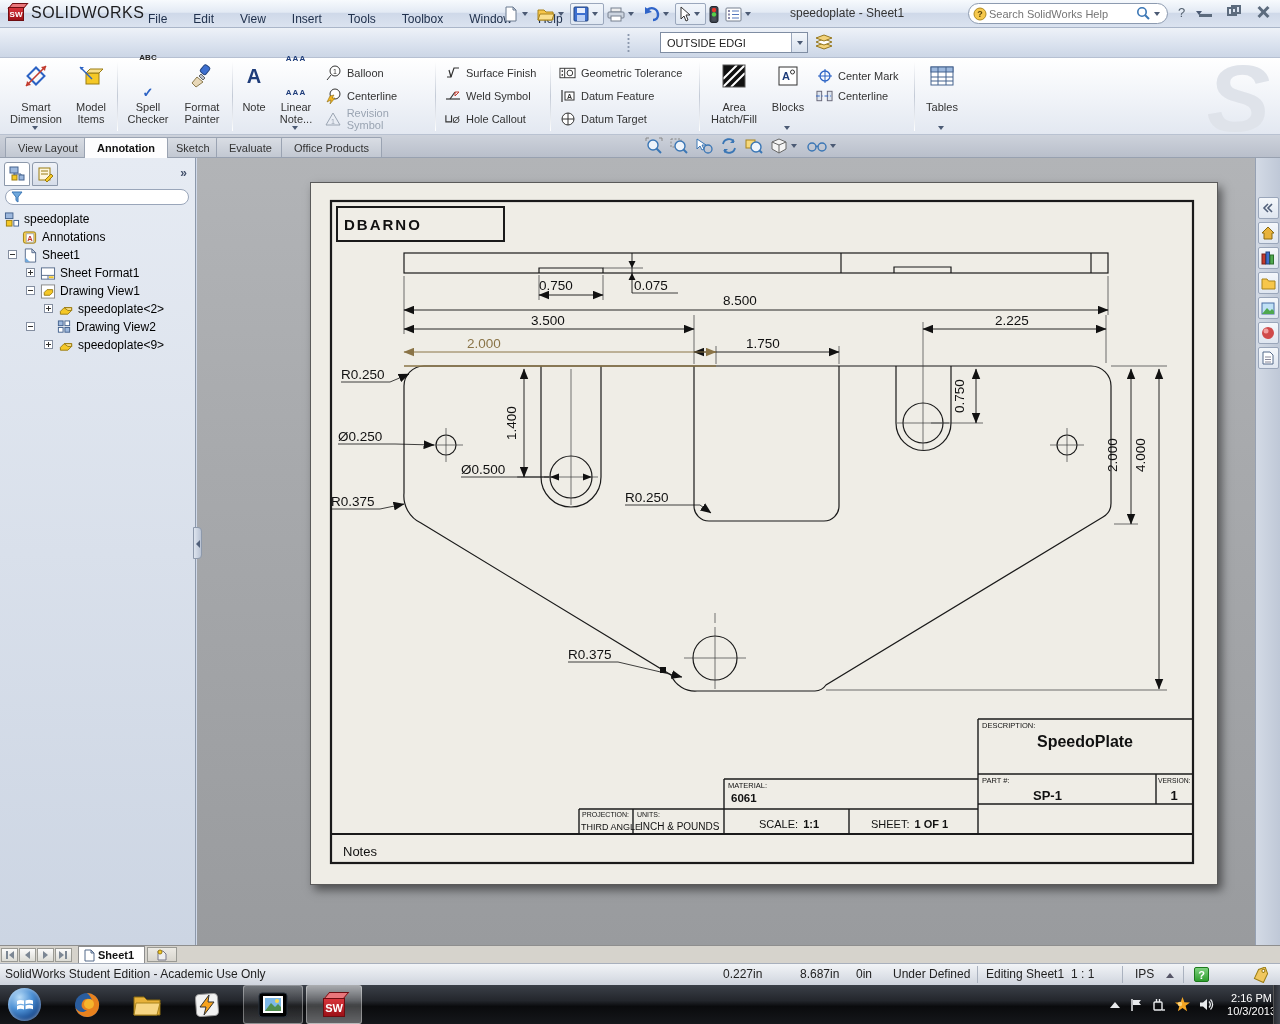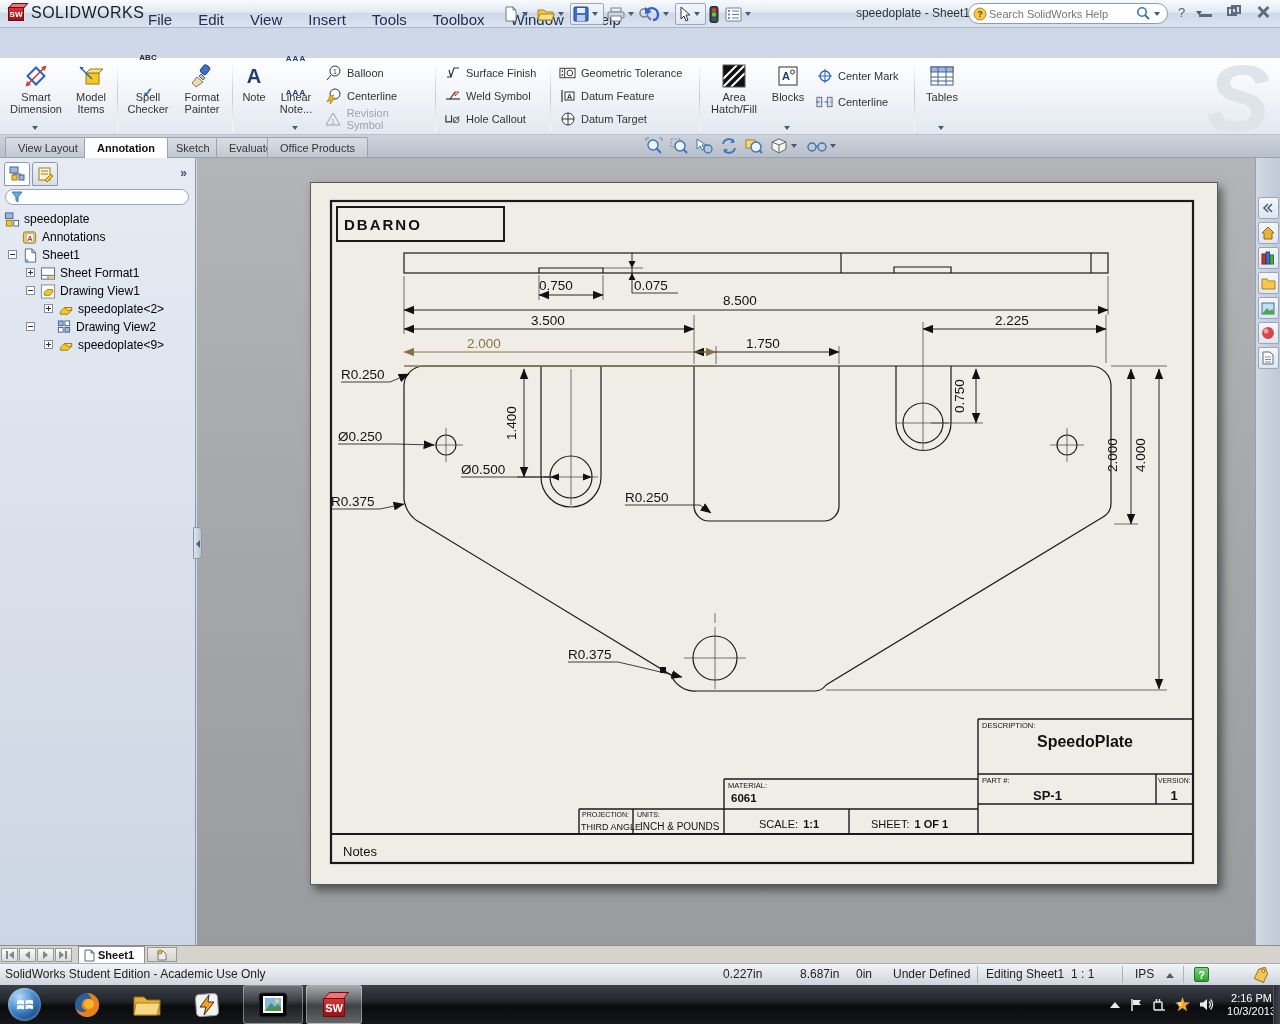--- a/index.html
+++ b/index.html
@@ -10,27 +10,27 @@
   .titlebar{position:absolute;left:0;top:0;width:1280px;height:28px;
     background:linear-gradient(#f7fafd,#e3eaf4 45%,#cfd9e9 50%,#dbe3f0);border-bottom:1px solid #aab6c9;}
   .logo{position:absolute;left:6px;top:3px;display:flex;align-items:center;gap:5px;}
   .swcube{width:20px;height:20px;position:relative;}
   .swcube .f{position:absolute;left:2px;top:4px;width:16px;height:14px;background:linear-gradient(#d8343b,#9c1117);
     border:1px solid #6e0d11;color:#fff;font-size:8px;font-weight:bold;text-align:center;line-height:13px;}
   .swcube .t{position:absolute;left:4px;top:0px;width:16px;height:6px;background:#e9767b;border:1px solid #6e0d11;transform:skewX(-40deg);}
   .logotxt{font-size:16px;color:#1d1d1f;letter-spacing:.5px;}
   .logotxt b{font-weight:normal;}
   .menubar{position:absolute;left:135px;top:0;height:27px;display:flex;align-items:center;}
-  .menu{padding:0 13px;font-size:15px;color:#20314d;height:15px;line-height:27px;cursor:default;}
+  .menu{padding:0 13px;font-size:12px;color:#20314d;height:15px;line-height:27px;cursor:default;}
   .pinicon{width:14px;height:14px;margin-left:4px;}
   .qbar{position:absolute;left:500px;top:2px;display:flex;align-items:center;height:24px;}
   .qbtn{display:flex;align-items:center;padding:2px 2px;border:1px solid transparent;border-radius:2px;}
   .qbtn.boxed{border:1px solid #9aa7bc;background:linear-gradient(#f2f6fb,#dfe7f2);}
   .dn{width:0;height:0;border-left:3px solid transparent;border-right:3px solid transparent;border-top:4px solid #4b5a74;margin:0 3px;}
-  .doc-title{position:absolute;left:790px;top:0;width:180px;height:21px;line-height:27px;text-align:right;
+  .doc-title{position:absolute;left:790px;top:0;width:180px;height:21px;line-height:27px;text-align:left;
     font-size:12px;color:#333;}
   .search{position:absolute;left:968px;top:3px;width:200px;height:21px;border:1px solid #8d9bb0;border-radius:11px;
     background:#fff;display:flex;align-items:center;padding:0 4px;}
   .search input{border:none;outline:none;flex:1;font-size:11px;color:#777;background:transparent;}
   .helpq{position:absolute;left:1178px;top:5px;font-size:13px;color:#53606f;}
   .winbtns{position:absolute;right:8px;top:5px;display:flex;gap:12px;align-items:center;}
   .wb{width:17px;height:13px;position:relative;}
   .wb .bar{position:absolute;left:2px;right:2px;bottom:1px;height:3px;background:#5c6b7d;}
   .wb .sq{position:absolute;left:1px;top:2px;width:10px;height:9px;border:2px solid #5c6b7d;}
   .wb .sq2{position:absolute;left:5px;top:0px;width:10px;height:9px;border:2px solid #5c6b7d;background:#dbe3f0;}
@@ -44,21 +44,21 @@
   .combo{position:absolute;left:660px;top:4px;width:148px;height:21px;background:#fff;border:1px solid #7f8da3;
     font-size:11px;color:#222;display:flex;align-items:center;padding-left:6px;}
   .combo .dbtn{margin-left:auto;width:16px;height:19px;background:linear-gradient(#f4f7fb,#d8e1ee);
     border-left:1px solid #9aa7bc;display:flex;align-items:center;justify-content:center;}
   .layers{position:absolute;left:814px;top:5px;width:20px;height:18px;}
   
   .ribbon{position:absolute;left:0;top:58px;width:1280px;height:77px;
     background:linear-gradient(#ffffff,#f0f3f8 55%,#e3e8f1);border-bottom:1px solid #b9c2d1;display:flex;align-items:stretch;padding:2px 2px 2px 4px;}
   .rb-big{display:flex;flex-direction:column;align-items:center;justify-content:flex-start;
     padding:3px 3px 1px 3px;font-size:11px;line-height:12px;color:#333;text-align:center;position:relative;}
-  .rb-big .lbl{margin-top:2px;}
+  .rb-big .lbl{margin-top:12px;}
   .rb-big .drop{position:absolute;bottom:2px;left:50%;margin-left:-4px;}
   .rb-sep{width:1px;background:linear-gradient(#fff,#c3cad6,#fff);margin:1px 3px;}
   .rb-col{display:flex;flex-direction:column;justify-content:space-around;padding:2px 2px;}
   .rb-small{display:flex;align-items:center;gap:5px;font-size:11px;color:#333;padding:0 3px;height:20px;}
   .rb-small.dis{color:#9aa4b2;}
   .ic{width:28px;height:26px;display:flex;align-items:center;justify-content:center;flex-direction:column;gap:26px;}
   .ic-s{width:17px;height:17px;display:flex;align-items:center;justify-content:center;}
   .watermark{position:absolute;right:10px;top:0px;font-size:95px;font-style:italic;font-weight:bold;
     color:#dfe3ea;line-height:80px;}
   .abc{font-size:8px;font-weight:bold;color:#222;line-height:8px;}
@@ -251,20 +251,34 @@
           <span class="sq2"></span>
           <span class="sq"></span>
         </span>
       <span class="wb">
           <span class="x1"></span>
           <span class="x2"></span>
         </span>
     </div>
   </div>
 
+  <div class="row2">
+    <div class="dots"></div>
+    <div class="combo">
+      <span>OUTSIDE EDGI</span>
+      <span class="dbtn">
+          <span class="dn" style="margin:0"></span>
+        </span>
+    </div>
+    <svg class="layers" viewBox="0 0 20 18">
+      <path d="M2,13 l8,-3 8,3 -8,3 z" fill="#f2d27a" stroke="#96781f"></path>
+      <path d="M2,9 l8,-3 8,3 -8,3 z" fill="#fff" stroke="#96781f"></path>
+      <path d="M2,5 l8,-3 8,3 -8,3 z" fill="#f2d27a" stroke="#96781f"></path>
+    </svg>
+  </div>
 
   <div class="ribbon">
     <div class="rb-big" style="width:64px">
       <span class="ic">
         <svg width="26" height="26" viewBox="0 0 26 26">
             <rect x="7" y="7" width="12" height="12" transform="rotate(45 13 13)" fill="none" stroke="#2b62c4" stroke-width="2"></rect>
             <line x1="3" y1="23" x2="23" y2="3" stroke="#c23b2e" stroke-width="1.6"></line>
             <path d="M3,23 l5,-1 -4,-4 z" fill="#c23b2e"></path>
             <path d="M23,3 l-5,1 4,4 z" fill="#c23b2e"></path>
           </svg>
@@ -427,21 +441,21 @@
       <span class="ic">
         <svg width="22" height="22" viewBox="0 0 22 22">
             <rect x="2" y="2" width="18" height="18" fill="#fff" stroke="#333"></rect>
             <text x="9" y="15" text-anchor="middle" font-size="11" font-weight="bold" fill="#1f3d7a">A</text>
             <circle cx="15.5" cy="7" r="2" fill="none" stroke="#333"></circle>
           </svg>
         </span>
       <span class="lbl">Blocks</span>
       <span class="drop dn"></span>
     </div>
-    <div class="rb-col" style="width:100px;justify-content:flex-start;gap:6px;padding-top:6px;">
+    <div class="rb-col" style="width:100px;justify-content:flex-start;padding-top:6px;">
       <div class="rb-small">
         <span class="ic-s">
           <svg width="16" height="16" viewBox="0 0 16 16">
               <circle cx="8" cy="8" r="5" fill="none" stroke="#2b62c4" stroke-width="1.3"></circle>
               <line x1="8" y1="1" x2="8" y2="15" stroke="#2b62c4"></line>
               <line x1="1" y1="8" x2="15" y2="8" stroke="#2b62c4"></line>
             </svg>
           </span>
         <span>Center Mark</span>
       </div>
@@ -472,21 +486,21 @@
       <span class="drop dn"></span>
     </div>
     <div class="watermark">S</div>
   </div>
 
   <div class="tabrow">
     <span class="tab" style="left:5px">View Layout</span>
     <span class="tab active" style="left:84px">Annotation</span>
     <span class="tab" style="left:163px">Sketch</span>
     <span class="tab" style="left:216px">Evaluate</span>
-    <span class="tab" style="left:267px">Office Products</span>
+    <span class="tab" style="left:281px">Office Products</span>
     <div class="hud">
       <svg width="18" height="18" viewBox="0 0 18 18">
           <circle cx="8" cy="8" r="5" fill="#eef4fb" stroke="#3a76b5" stroke-width="1.4"></circle>
           <line x1="11.5" y1="11.5" x2="16" y2="16" stroke="#3a76b5" stroke-width="2"></line>
           <path d="M1,4 v-3 h3 M14,1 h3 v3" fill="none" stroke="#888"></path>
         </svg>
       <svg width="18" height="18" viewBox="0 0 18 18">
           <rect x="1" y="2" width="10" height="8" fill="none" stroke="#888" stroke-dasharray="2 1.5"></rect>
           <circle cx="10" cy="9" r="5" fill="#eef4fb" stroke="#3a76b5" stroke-width="1.4"></circle>
           <line x1="13.5" y1="12.5" x2="17" y2="16" stroke="#3a76b5" stroke-width="2"></line>

